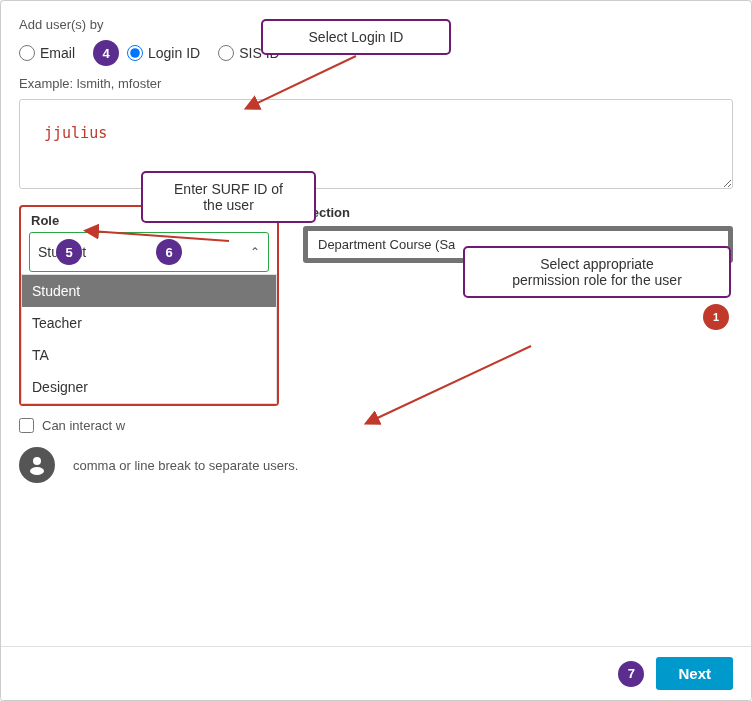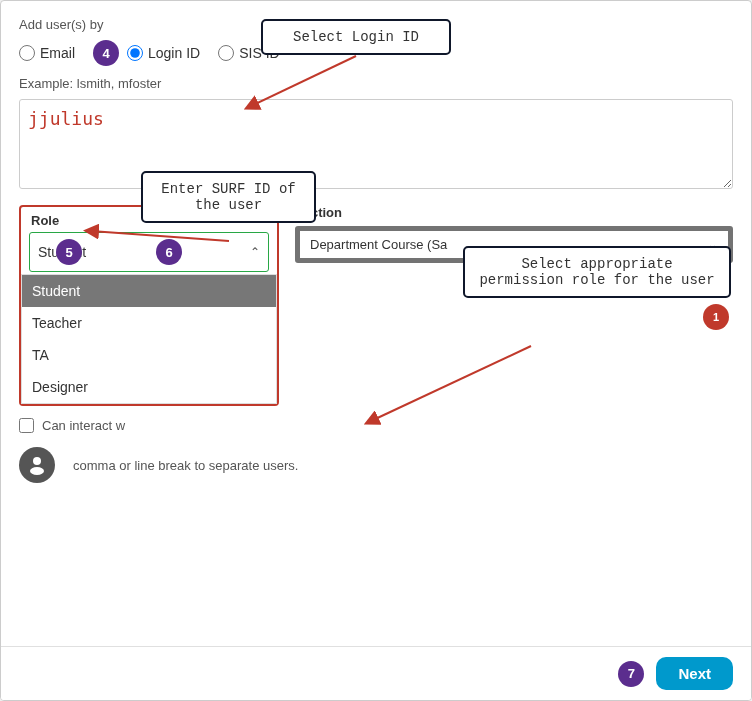--- a/index.html
+++ b/index.html
@@ -93,29 +93,29 @@
     }
     .text-area-wrapper {
       position: relative;
       margin-bottom: 12px;
     }
     .user-input {
       width: 100%;
       min-height: 90px;
       border: 1px solid #ccc;
       border-radius: 3px;
-      padding: 8px;
-      font-size: 18px;
+      padding: 24px;
+      font-size: 15px;
       color: #c0392b;
       resize: vertical;
       outline: none;
     }
     .role-section-row {
       display: flex;
-      gap: 16px;
+      gap: 24px;
       align-items: flex-start;
       margin-bottom: 12px;
       position: relative;
     }
     .role-container {
       border: 2px solid #c0392b;
       border-radius: 4px;
       width: 260px;
       background: #fff;
       position: relative;
@@ -229,40 +229,39 @@
     }
     .next-btn-wrapper {
       display: flex;
       align-items: center;
       gap: 8px;
     }
     .next-btn {
       background: #0099cc;
       color: #fff;
       border: none;
-      border-radius: 10px;
+      border-radius: 3px;
       padding: 8px 22px;
       font-size: 15px;
       font-weight: 600;
       cursor: pointer;
     }
     
     .callout-box {
       position: absolute;
-      border: 2px solid #0f172a;
+      border: 2px solid #701a75;
       border-radius: 5px;
       background: #fff;
       padding: 8px 12px;
       font-size: 14px;
       font-weight: 500;
       color: #333;
       text-align: center;
       pointer-events: none;
       z-index: 20;
-      font-family: Liberation Mono, monospace;
     }
     
     .annotation-svg {
       position: absolute;
       pointer-events: none;
       z-index: 19;
       overflow: visible;
     }
     .step-num-outside {
       position: absolute;

